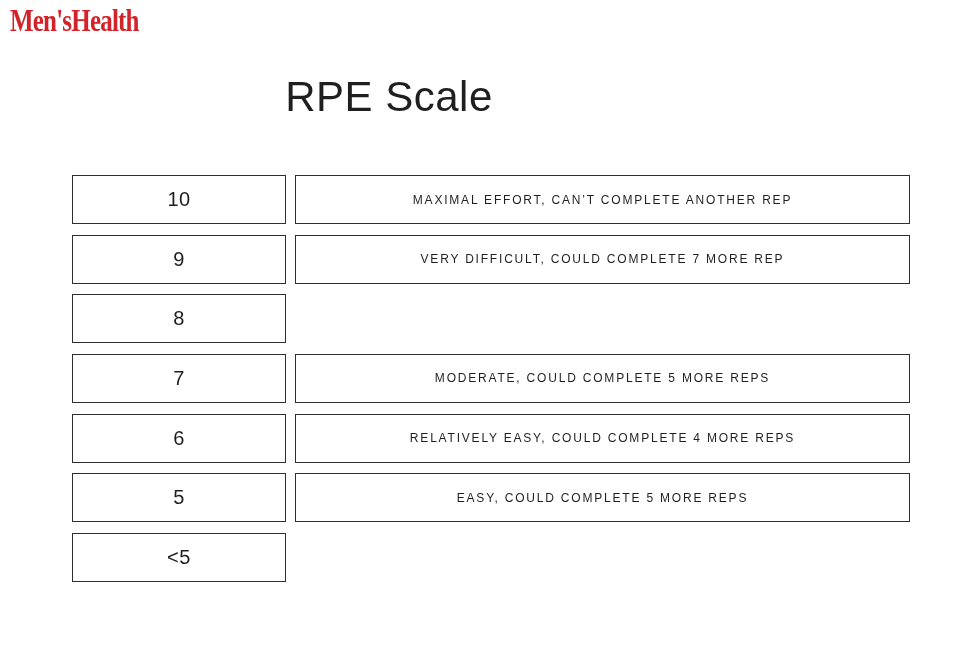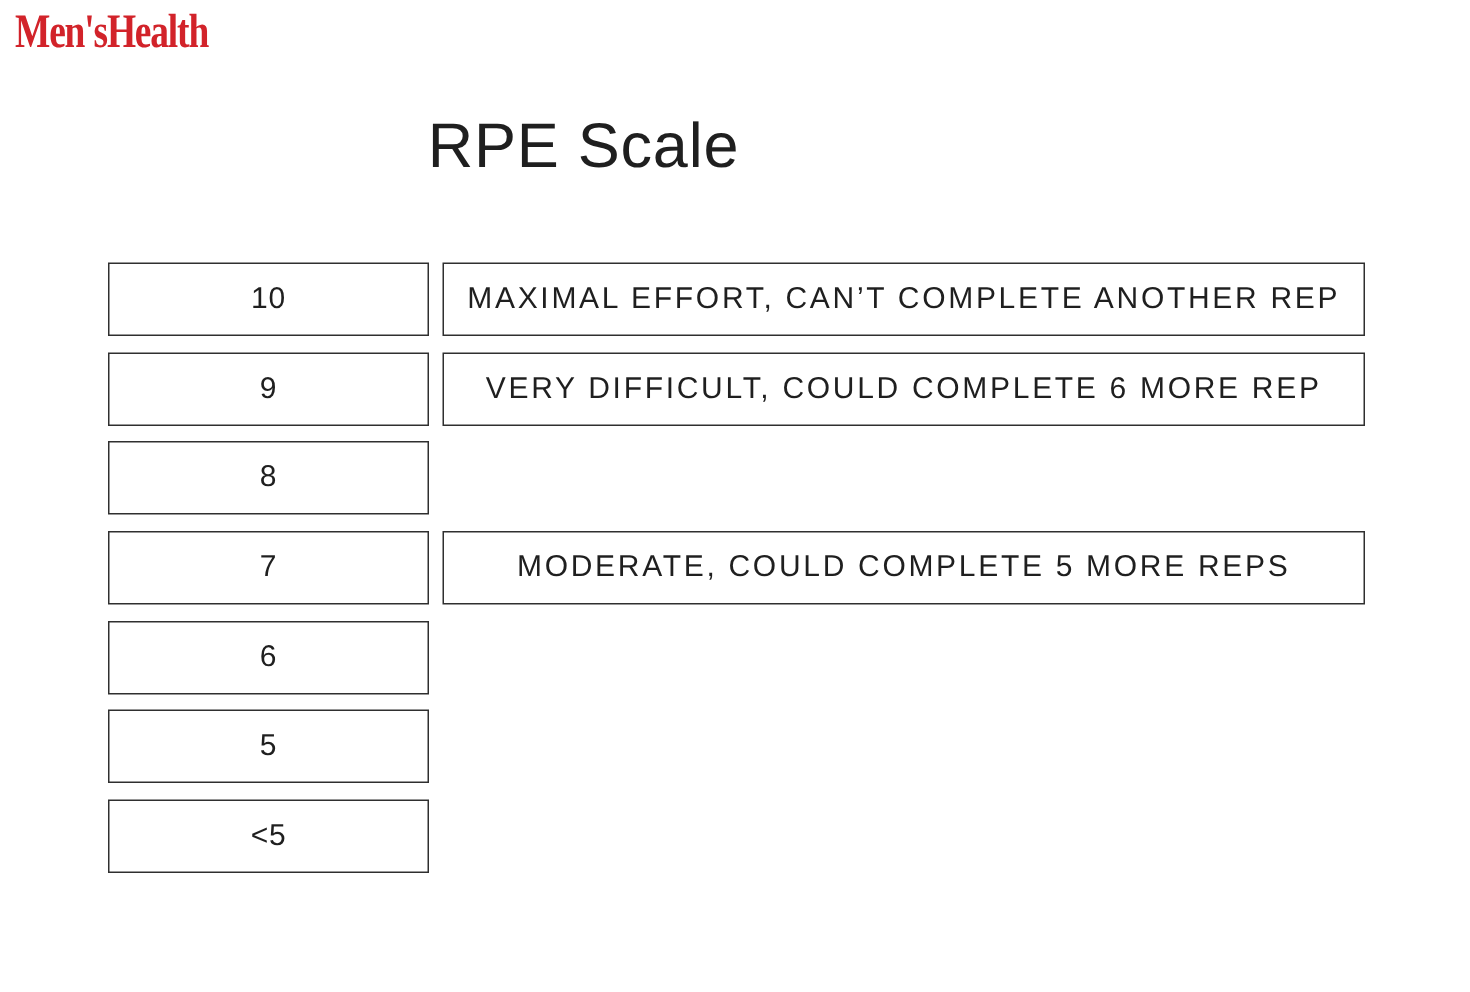--- a/index.html
+++ b/index.html
@@ -58,56 +58,58 @@
     color: var(--ink, #1f1f1f);
   }
   .cell.score {
     width: 214px;
     flex: none;
     font-size: 20px;
     letter-spacing: 0.5px;
   }
   .cell.desc {
     flex: 1;
-    font-size: 20px;
+    font-size: 12px;
     letter-spacing: 1.8px;
     white-space: nowrap;
   }
 </style>
 </head>
 <body style="--logo-red: #d2232a; --border: #2f2f2f; --ink: #1f1f1f; --bg: #ffffff;">
 
 <div class="logo">Men'sHealth</div>
 
 <h1 class="title">RPE Scale</h1>
 
 <div class="rpe-table" id="rpe-table">
   <div class="row">
     <div class="cell score">10</div>
     <div class="cell desc">MAXIMAL EFFORT, CAN’T COMPLETE ANOTHER REP</div>
   </div>
 
   <div class="row">
     <div class="cell score">9</div>
-    <div class="cell desc">VERY DIFFICULT, COULD COMPLETE 6 MORE REP</div>
+    <div class="cell desc">VERY DIFFICULT, COULD COMPLETE 7 MORE REP</div>
   </div>
 
   <div class="row">
     <div class="cell score">8</div>
   </div>
 
   <div class="row">
     <div class="cell score">7</div>
     <div class="cell desc">MODERATE, COULD COMPLETE 5 MORE REPS</div>
   </div>
 
   <div class="row">
     <div class="cell score">6</div>
+    <div class="cell desc">RELATIVELY EASY, COULD COMPLETE 4 MORE REPS</div>
   </div>
 
   <div class="row">
     <div class="cell score">5</div>
+    <div class="cell desc">EASY, COULD COMPLETE 5 MORE REPS</div>
   </div>
 
   <div class="row">
     <div class="cell score">&lt;5</div>
   </div>
 </div>
 
 </body></html>

